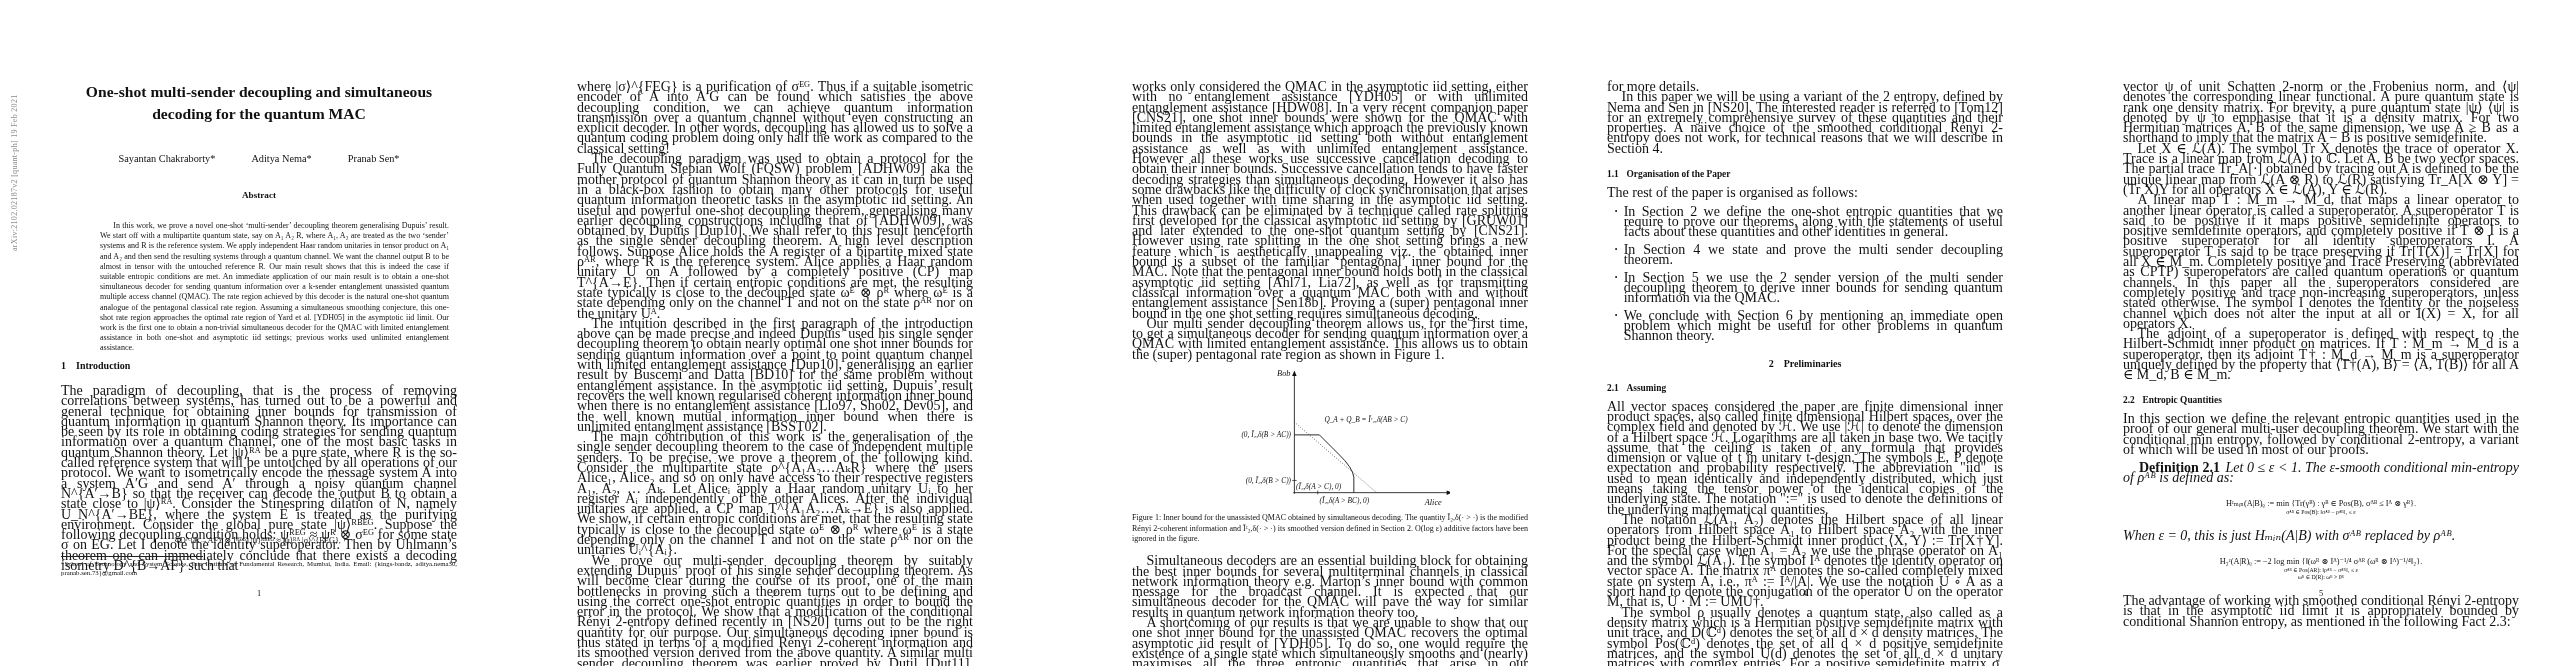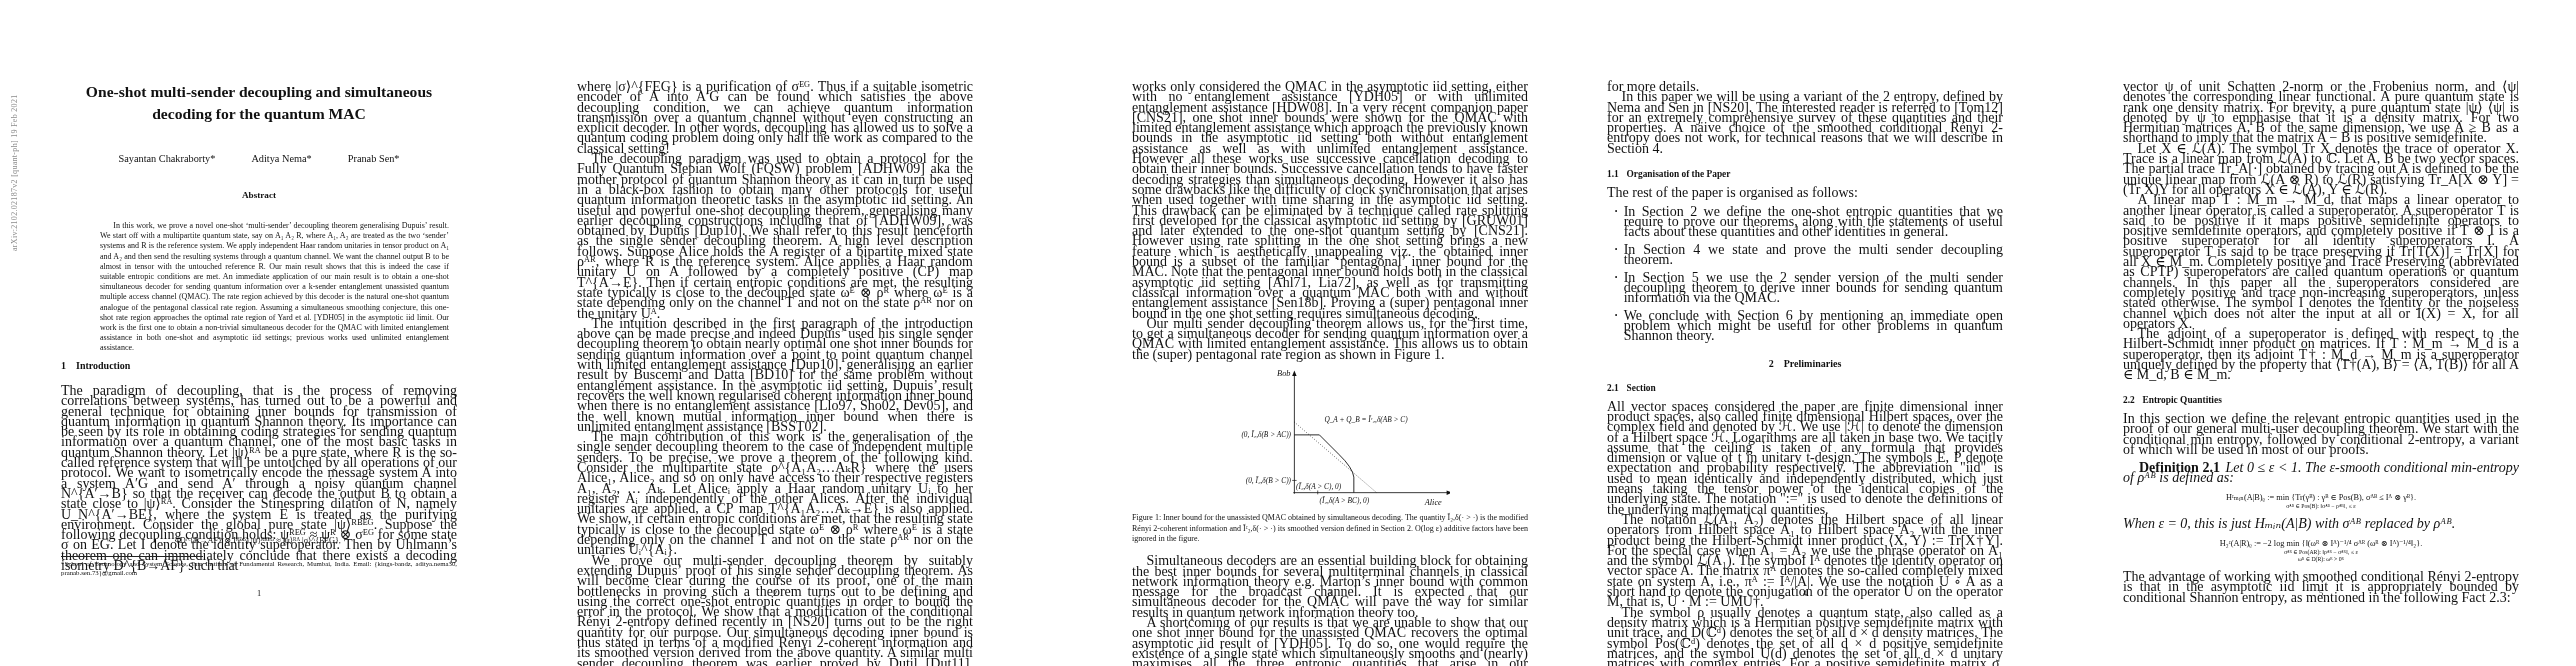--- a/index.html
+++ b/index.html
@@ -50,21 +50,21 @@
   .bullet .body { flex:1; }
 
   
   .figure-wrap { width:239px; margin:5.6px auto 0 auto; }
   .caption { margin:5.6px 0 12.2px 0; font-size:8px; }
   svg text { font-family:"Liberation Serif","DejaVu Serif","DejaVu Sans",serif;
              font-style:italic; font-size:13.2px; fill:#111; }
   svg .axis-name { font-size:15px; }
 
   
-  .eqblock { margin:9px 0; }
+  .eqblock { margin:15px 0; }
   .def { margin:7.8px 0; }
   .def b { font-weight:bold; font-style:normal; margin-right:5.6px;margin-left:16px; }
   .def .it { font-style:italic; }
   .mt12 { margin-top:6.7px; }
 </style>
 </head>
 <body>
 
 <div class="canvas">
 
@@ -157,21 +157,21 @@
           <span class="dot">•</span>
           <p class="body">In Section 5 we use the 2 sender version of the multi sender decoupling theorem to derive inner bounds for sending quantum information via the QMAC.</p>
         </div>
         <div class="bullet">
           <span class="dot">•</span>
           <p class="body">We conclude with Section 6 by mentioning an immediate open problem which might be useful for other problems in quantum Shannon theory.</p>
         </div>
       </div>
 
       <h2 class="sec-h h2"><span class="num">2</span><span>Preliminaries</span></h2>
-      <h3 class="sub-h h21"><span class="num">2.1</span><span>Section</span></h3>
+      <h3 class="sub-h h21"><span class="num">2.1</span><span>Assuming</span></h3>
 
       <p class="body">All vector spaces considered the paper are finite dimensional inner product spaces, also called finite dimensional Hilbert spaces, over the complex field and denoted by ℋ. We use |ℋ| to denote the dimension of a Hilbert space ℋ. Logarithms are all taken in base two. We tacitly assume that the ceiling is taken of any formula that provides dimension or value of t in unitary t-design. The symbols E, P denote expectation and probability respectively. The abbreviation "iid" is used to mean identically and independently distributed, which just means taking the tensor power of the identical copies of the underlying state. The notation ":=" is used to denote the definitions of the underlying mathematical quantities.</p>
       <p class="body ind">The notation ℒ(A₁, A₂) denotes the Hilbert space of all linear operators from Hilbert space A₁ to Hilbert space A₂ with the inner product being the Hilbert-Schmidt inner product ⟨X, Y⟩ := Tr[X†Y]. For the special case when A₁ = A₂ we use the phrase operator on A₁ and the symbol ℒ(A₁). The symbol Iᴬ denotes the identity operator on vector space A. The matrix πᴬ denotes the so-called completely mixed state on system A, i.e., πᴬ := Iᴬ/|A|. We use the notation U ∘ A as a short hand to denote the conjugation of the operator U on the operator M, that is, U · M := UMU†.</p>
       <p class="body ind">The symbol ρ usually denotes a quantum state, also called as a density matrix which is a Hermitian positive semidefinite matrix with unit trace, and D(ℂᵈ) denotes the set of all d × d density matrices. The symbol Pos(ℂᵈ) denotes the set of all d × d positive semidefinite matrices, and the symbol U(d) denotes the set of all d × d unitary matrices with complex entries. For a positive semidefinite matrix σ, we use σ⁻¹ to denote the operator which is the orthogonal direct sum of the inverse of σ on its support and the zero operator on the orthogonal complement of the support. This definition of σ⁻¹ is also known as the Moore-Penrose pseudoinverse. The symbol |ψ⟩ denotes a</p>
     </div>
     <div class="pagenum">4</div>
   </div>
 
   <div class="page" style="left:2123px">
     <div class="flow">

